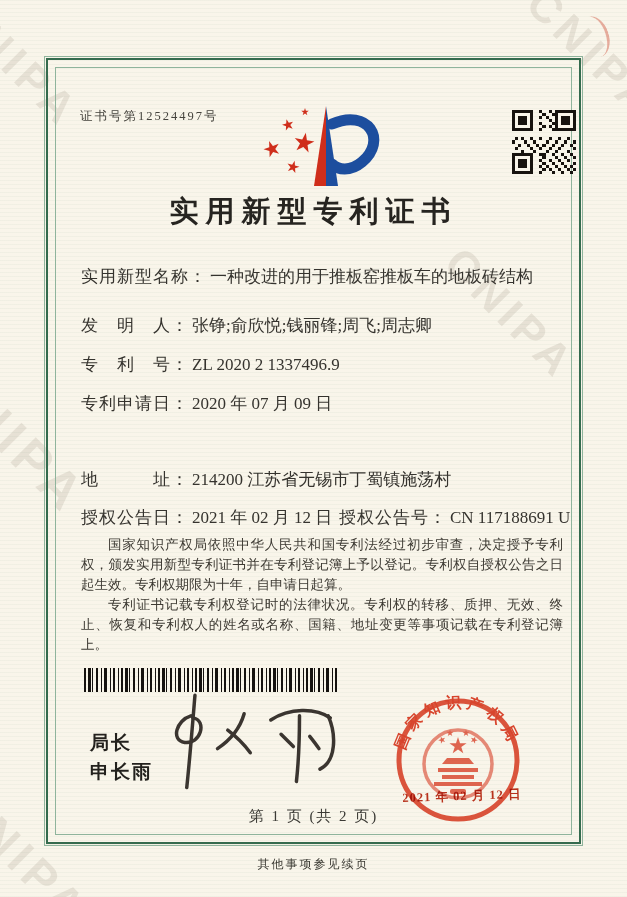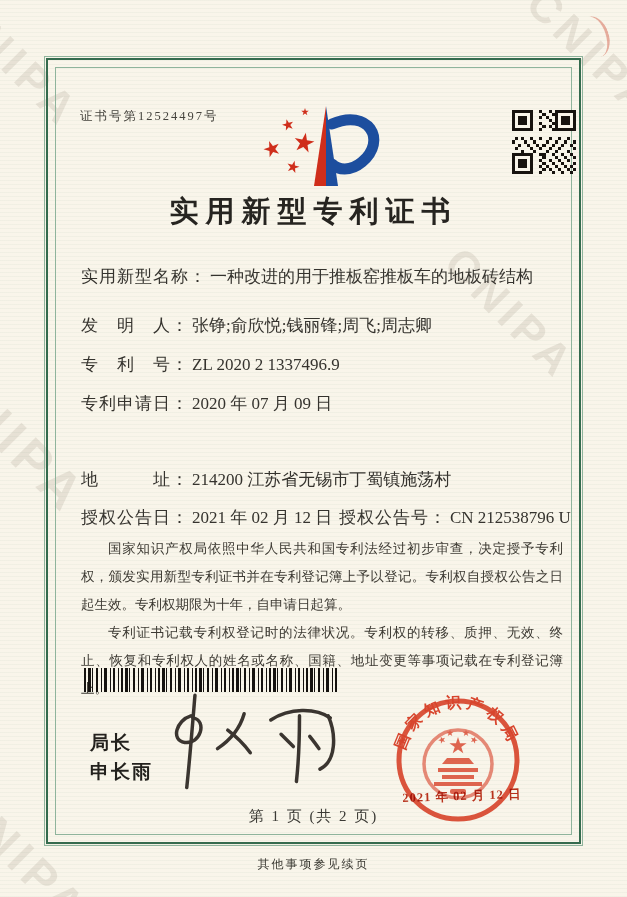--- a/index.html
+++ b/index.html
@@ -46,21 +46,21 @@
     font-size:29px;font-weight:bold;letter-spacing:7px;color:#262420;
   }
   .row{position:absolute;left:25px;white-space:nowrap;font-size:17px;color:#35332e;}
   .row .lab{letter-spacing:1px;}
   .row .val{margin-left:3px;}
   .r1{top:197px;}.r2{top:246px;text-align:center;}.r3{top:285px;}.r4{top:324px;}
   .r5{top:362px;}.r6{top:400px;}.r7{top:438px;}
   .pair2{position:absolute;left:258px;top:0;white-space:nowrap;}
   .paras{position:absolute;left:25px;top:467px;width:482px;}
   .para{
-    font-size:13.5px;line-height:28px;text-align:justify;text-indent:2em;
+    font-size:13.5px;line-height:20px;text-align:justify;text-indent:2em;
     color:#3d3a33;margin:0;
   }
   .barcode{
     position:absolute;left:28px;top:600px;width:256px;height:24px;
     background:repeating-linear-gradient(90deg,
       #15120f 0 2px, rgba(0,0,0,0) 2px 4px,
       #15120f 4px 7px, rgba(0,0,0,0) 7px 8px,
       #15120f 8px 9px, rgba(0,0,0,0) 9px 12px,
       #15120f 12px 14px, rgba(0,0,0,0) 14px 17px,
       #15120f 17px 18px, rgba(0,0,0,0) 18px 20px,
@@ -147,21 +147,21 @@
       </div>
       <div class="row r4">
         <span class="lab">专利申请日：</span><span class="val">2020 年 07 月 09 日</span>
       </div>
       <div class="row r6">
         <span class="lab">地　　　址：</span><span class="val">214200 江苏省无锡市丁蜀镇施荡村</span>
       </div>
       <div class="row r7">
         <span class="lab">授权公告日：</span><span class="val">2021 年 02 月 12 日</span>
         <span class="pair2">
-          <span class="lab">授权公告号：</span><span class="val">CN 212538796 U</span>
+          <span class="lab">授权公告号：</span><span class="val">CN 117188691 U</span>
         </span>
       </div>
 
       <div class="paras">
         <p class="para">国家知识产权局依照中华人民共和国专利法经过初步审查，决定授予专利权，颁发实用新型专利证书并在专利登记簿上予以登记。专利权自授权公告之日起生效。专利权期限为十年，自申请日起算。</p>
         <p class="para">专利证书记载专利权登记时的法律状况。专利权的转移、质押、无效、终止、恢复和专利权人的姓名或名称、国籍、地址变更等事项记载在专利登记簿上。</p>
       </div>
 
       <div class="barcode"></div>
 

